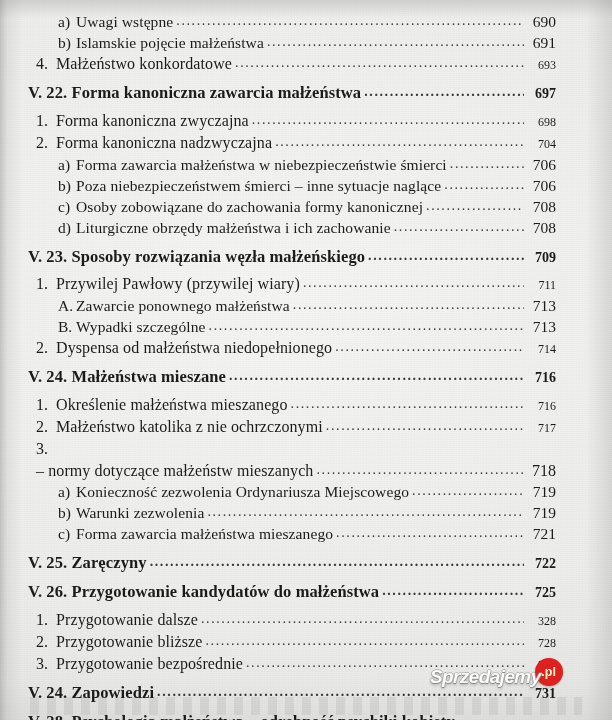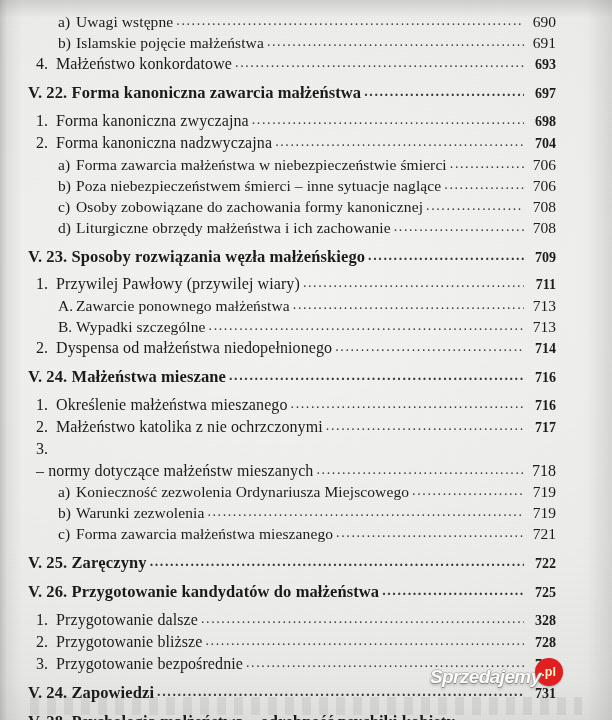--- a/index.html
+++ b/index.html
@@ -96,21 +96,21 @@
     margin-top: 13px;
     margin-bottom: 11px;
   }
   .lvl-chapter .pg { font-weight: bold; font-size: 14px; }
 
   .lvl-num {                           
     font-size: 16px;
     padding-left: 36px;
     margin-bottom: 6px;
   }
-  .lvl-num .pg { font-size: 14px; font-weight: bold; }
+  .lvl-num .pg { font-size: 12px; }
 
   .lvl-sub {                           
     font-size: 15.5px;
     padding-left: 58px;
     margin-bottom: 5px;
   }
   .lvl-sub .pg { font-size: 15.5px; }
 
   .lvl-dash {                          
     font-size: 16px;

